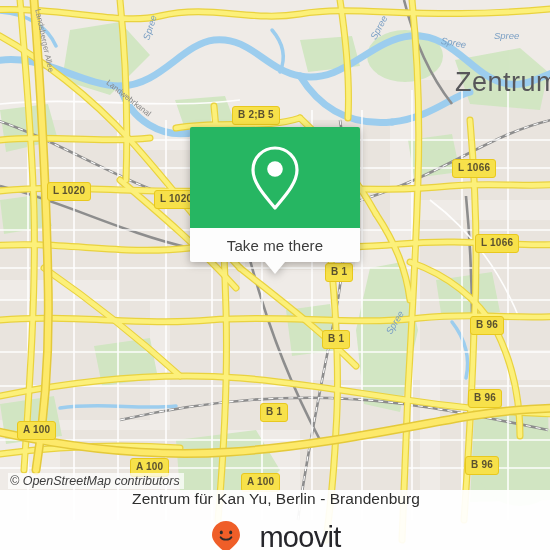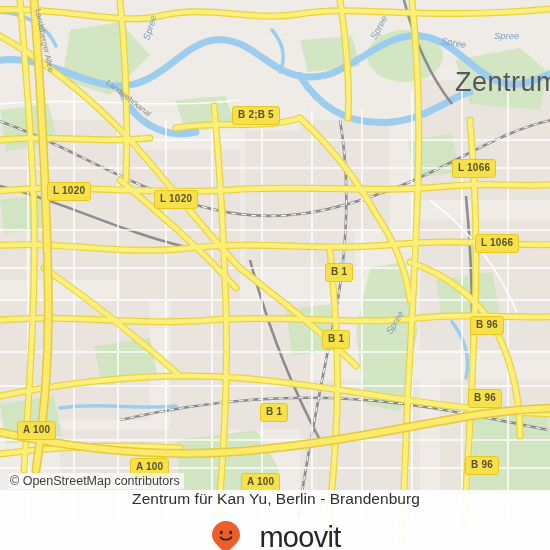--- a/index.html
+++ b/index.html
@@ -50,20 +50,21 @@
   
   #attribution{
     position:absolute;
     left:8px; top:473px;
     font-size:12.5px;
     color:#3d3d3d;
     background:rgba(255,255,255,0.72);
     padding:1px 4px 1px 2px;
     font-family:"Liberation Sans", sans-serif;
     white-space:nowrap;
+    font-style:italic;
   }
 
   
   #popup{
     position:absolute;
     left:190px; top:127px;
     width:170px;
     filter:drop-shadow(0 2px 4px rgba(0,0,0,0.28));
   }
   #popup-header{
@@ -307,20 +308,32 @@
   <div class="shield" style="left:470px; top:316px;">B 96</div>
   <div class="shield" style="left:468px; top:389px;">B 96</div>
   <div class="shield" style="left:465px; top:456px;">B 96</div>
   <div class="shield" style="left:260px; top:403px;">B 1</div>
   <div class="shield" style="left:17px;  top:421px;">A 100</div>
   <div class="shield" style="left:130px; top:458px;">A 100</div>
   <div class="shield" style="left:241px; top:473px;">A 100</div>
 
   <div id="attribution">© OpenStreetMap contributors</div>
 
+  <div id="popup">
+    <div id="popup-header">
+      <svg width="56" height="68" viewBox="0 0 56 68">
+        <path d="M28 4 C 15.8 4, 6 13.8, 6 26 C 6 40, 20 54, 28 64 C 36 54, 50 40, 50 26 C 50 13.8, 40.2 4, 28 4 Z" fill="none" stroke="#ffffff" stroke-width="3.2" stroke-linejoin="round"></path>
+        <circle cx="28" cy="25" r="7.8" fill="#ffffff"></circle>
+      </svg>
+    </div>
+    <div id="popup-body">
+      <span id="popup-label">Take me there</span>
+    </div>
+    <div id="popup-tail"></div>
+  </div>
 
 </div>
 
 <div id="footer">
   <div id="footer-title">Zentrum für Kan Yu, Berlin - Brandenburg</div>
   <div id="brand">
     <svg width="30" height="34" viewBox="0 0 30 34">
       <path d="M15 1 C 7.3 1, 1 7.3, 1 15 C 1 22.6, 10 28.4, 15 33 C 20 28.4, 29 22.6, 29 15 C 29 7.3, 22.7 1, 15 1 Z" fill="#ef5e28"></path>
       <ellipse cx="10.3" cy="12.4" rx="1.5" ry="1.9" fill="#2b2b2b"></ellipse>
       <ellipse cx="19.7" cy="12.4" rx="1.5" ry="1.9" fill="#2b2b2b"></ellipse>

